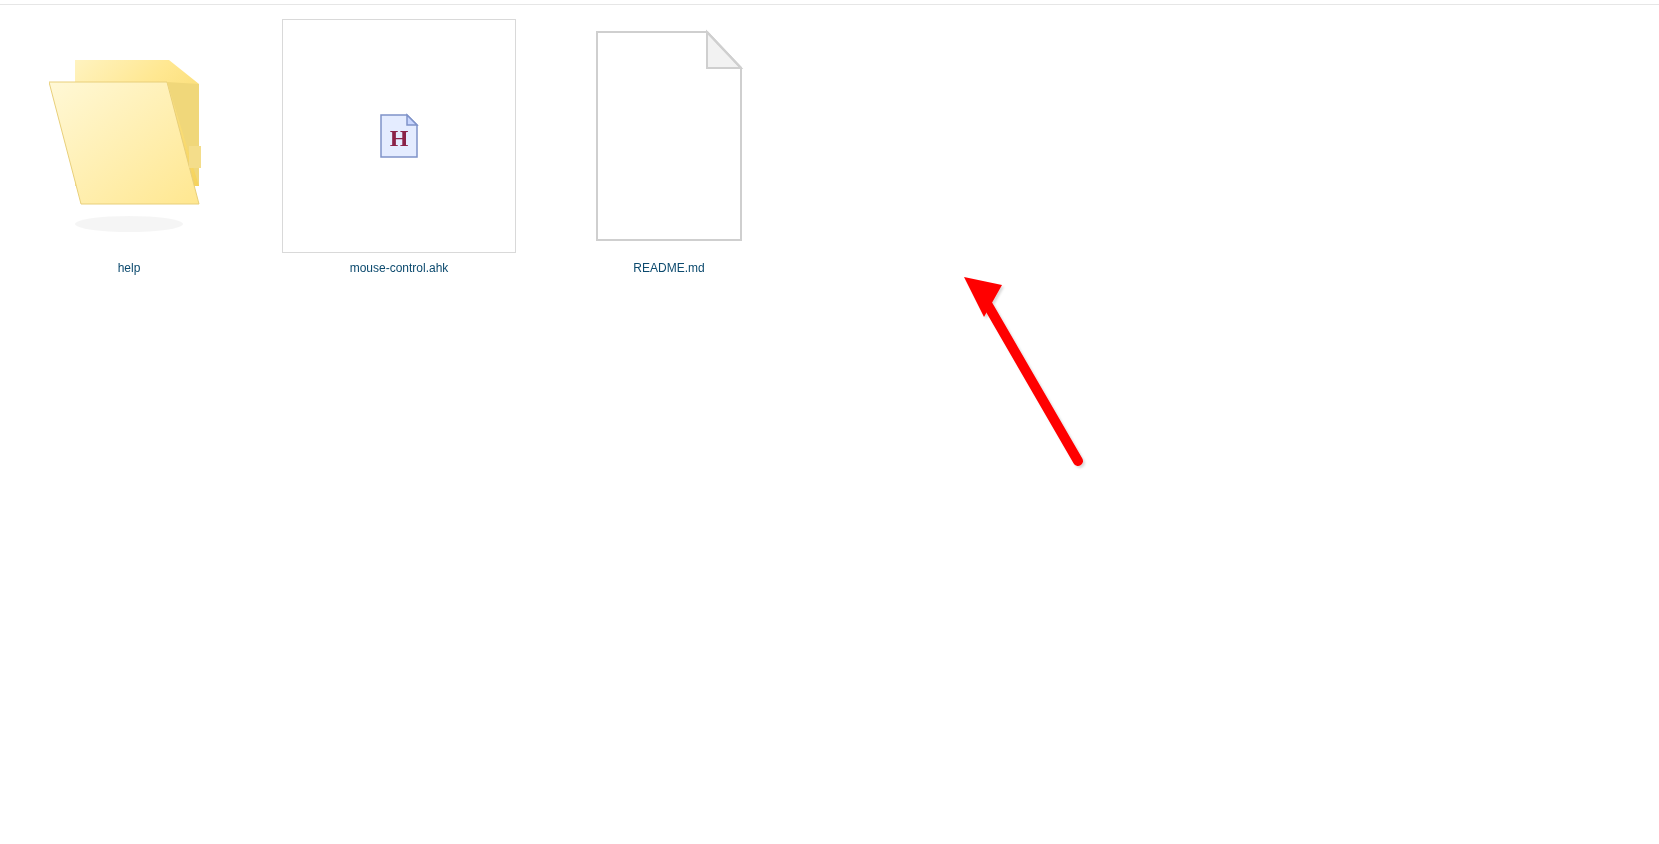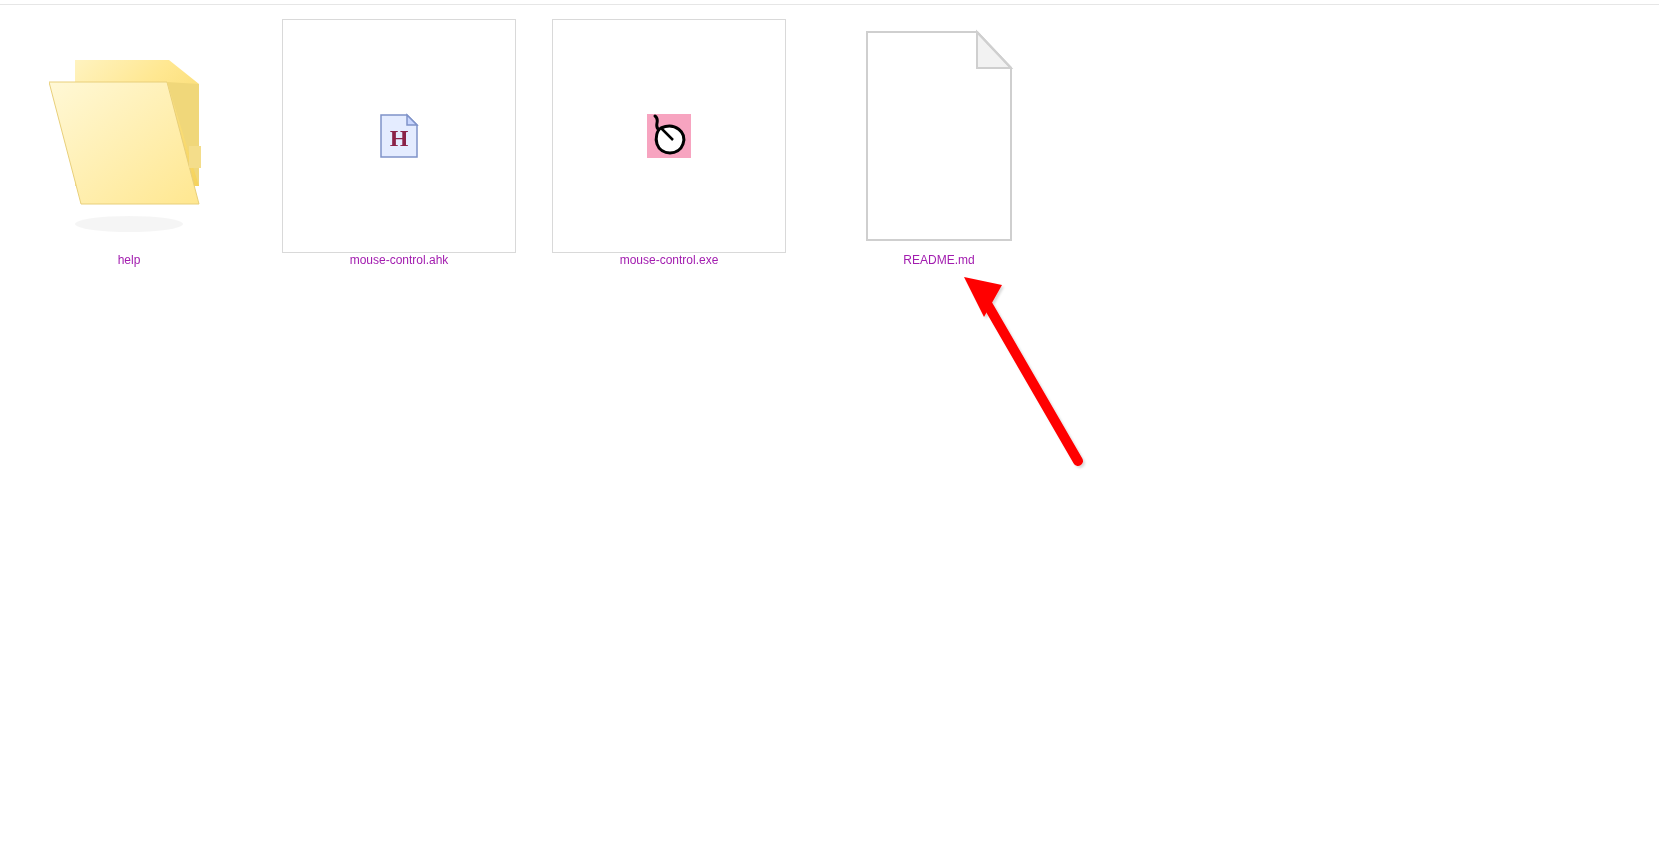--- a/index.html
+++ b/index.html
@@ -39,23 +39,24 @@
     display: flex;
     align-items: center;
     justify-content: center;
     box-sizing: border-box;
   }
   .thumb.bordered {
     border: 1px solid #d9d9d9;
     background: #ffffff;
   }
   .item-label {
+    margin-top: 8px;
     text-align: center;
     white-space: nowrap;
-    color: #a21caf;
+    color: #0c4a6e;
   }
 
   
   .folder-svg { width: 160px; height: 200px; }
 
   
   .page-svg { width: 160px; height: 216px; }
 
   
   .h-tile {
@@ -127,35 +128,20 @@
         <svg viewBox="0 0 40 46" width="40" height="46">
           <path d="M2 2 L28 2 L38 12 L38 44 L2 44 Z" fill="#e4ecff" stroke="#7f93c9" stroke-width="1.5"></path>
           <path d="M28 2 L28 12 L38 12 Z" fill="#c9d7ff" stroke="#7f93c9" stroke-width="1.5"></path>
           <text x="20" y="33" text-anchor="middle" font-family="Georgia, 'Times New Roman', serif" font-size="24" font-weight="bold" fill="#8a2247">H</text>
         </svg>
       </div>
     </div>
     <div class="item-label">mouse-control.ahk</div>
   </div>
 
-  <div class="file-item">
-    <div class="thumb bordered">
-      <div class="exe-tile">
-        <svg viewBox="0 0 44 44" width="44" height="44">
-
-          <path d="M8 2 C14 6 6 12 12 16" fill="none" stroke="#000" stroke-width="3" stroke-linecap="round"></path>
-
-          <path d="M14 14 C28 8 40 18 36 30 C32 42 14 42 10 30 C8 24 10 16 14 14 Z" fill="#ffffff" stroke="#000" stroke-width="3"></path>
-
-          <path d="M14 14 L26 26" stroke="#000" stroke-width="2.5"></path>
-        </svg>
-      </div>
-    </div>
-    <div class="item-label">mouse-control.exe</div>
-  </div>
 
   <div class="file-item">
     <div class="thumb">
       <svg class="page-svg" viewBox="0 0 160 216">
         <path d="M8 4 L118 4 L152 40 L152 212 L8 212 Z" fill="#ffffff" stroke="#cfcfcf" stroke-width="2"></path>
         <path d="M118 4 L118 40 L152 40 Z" fill="#f2f2f2" stroke="#cfcfcf" stroke-width="2"></path>
         <path d="M118 4 L152 40" stroke="#cfcfcf" stroke-width="2"></path>
       </svg>
     </div>
     <div class="item-label">README.md</div>

